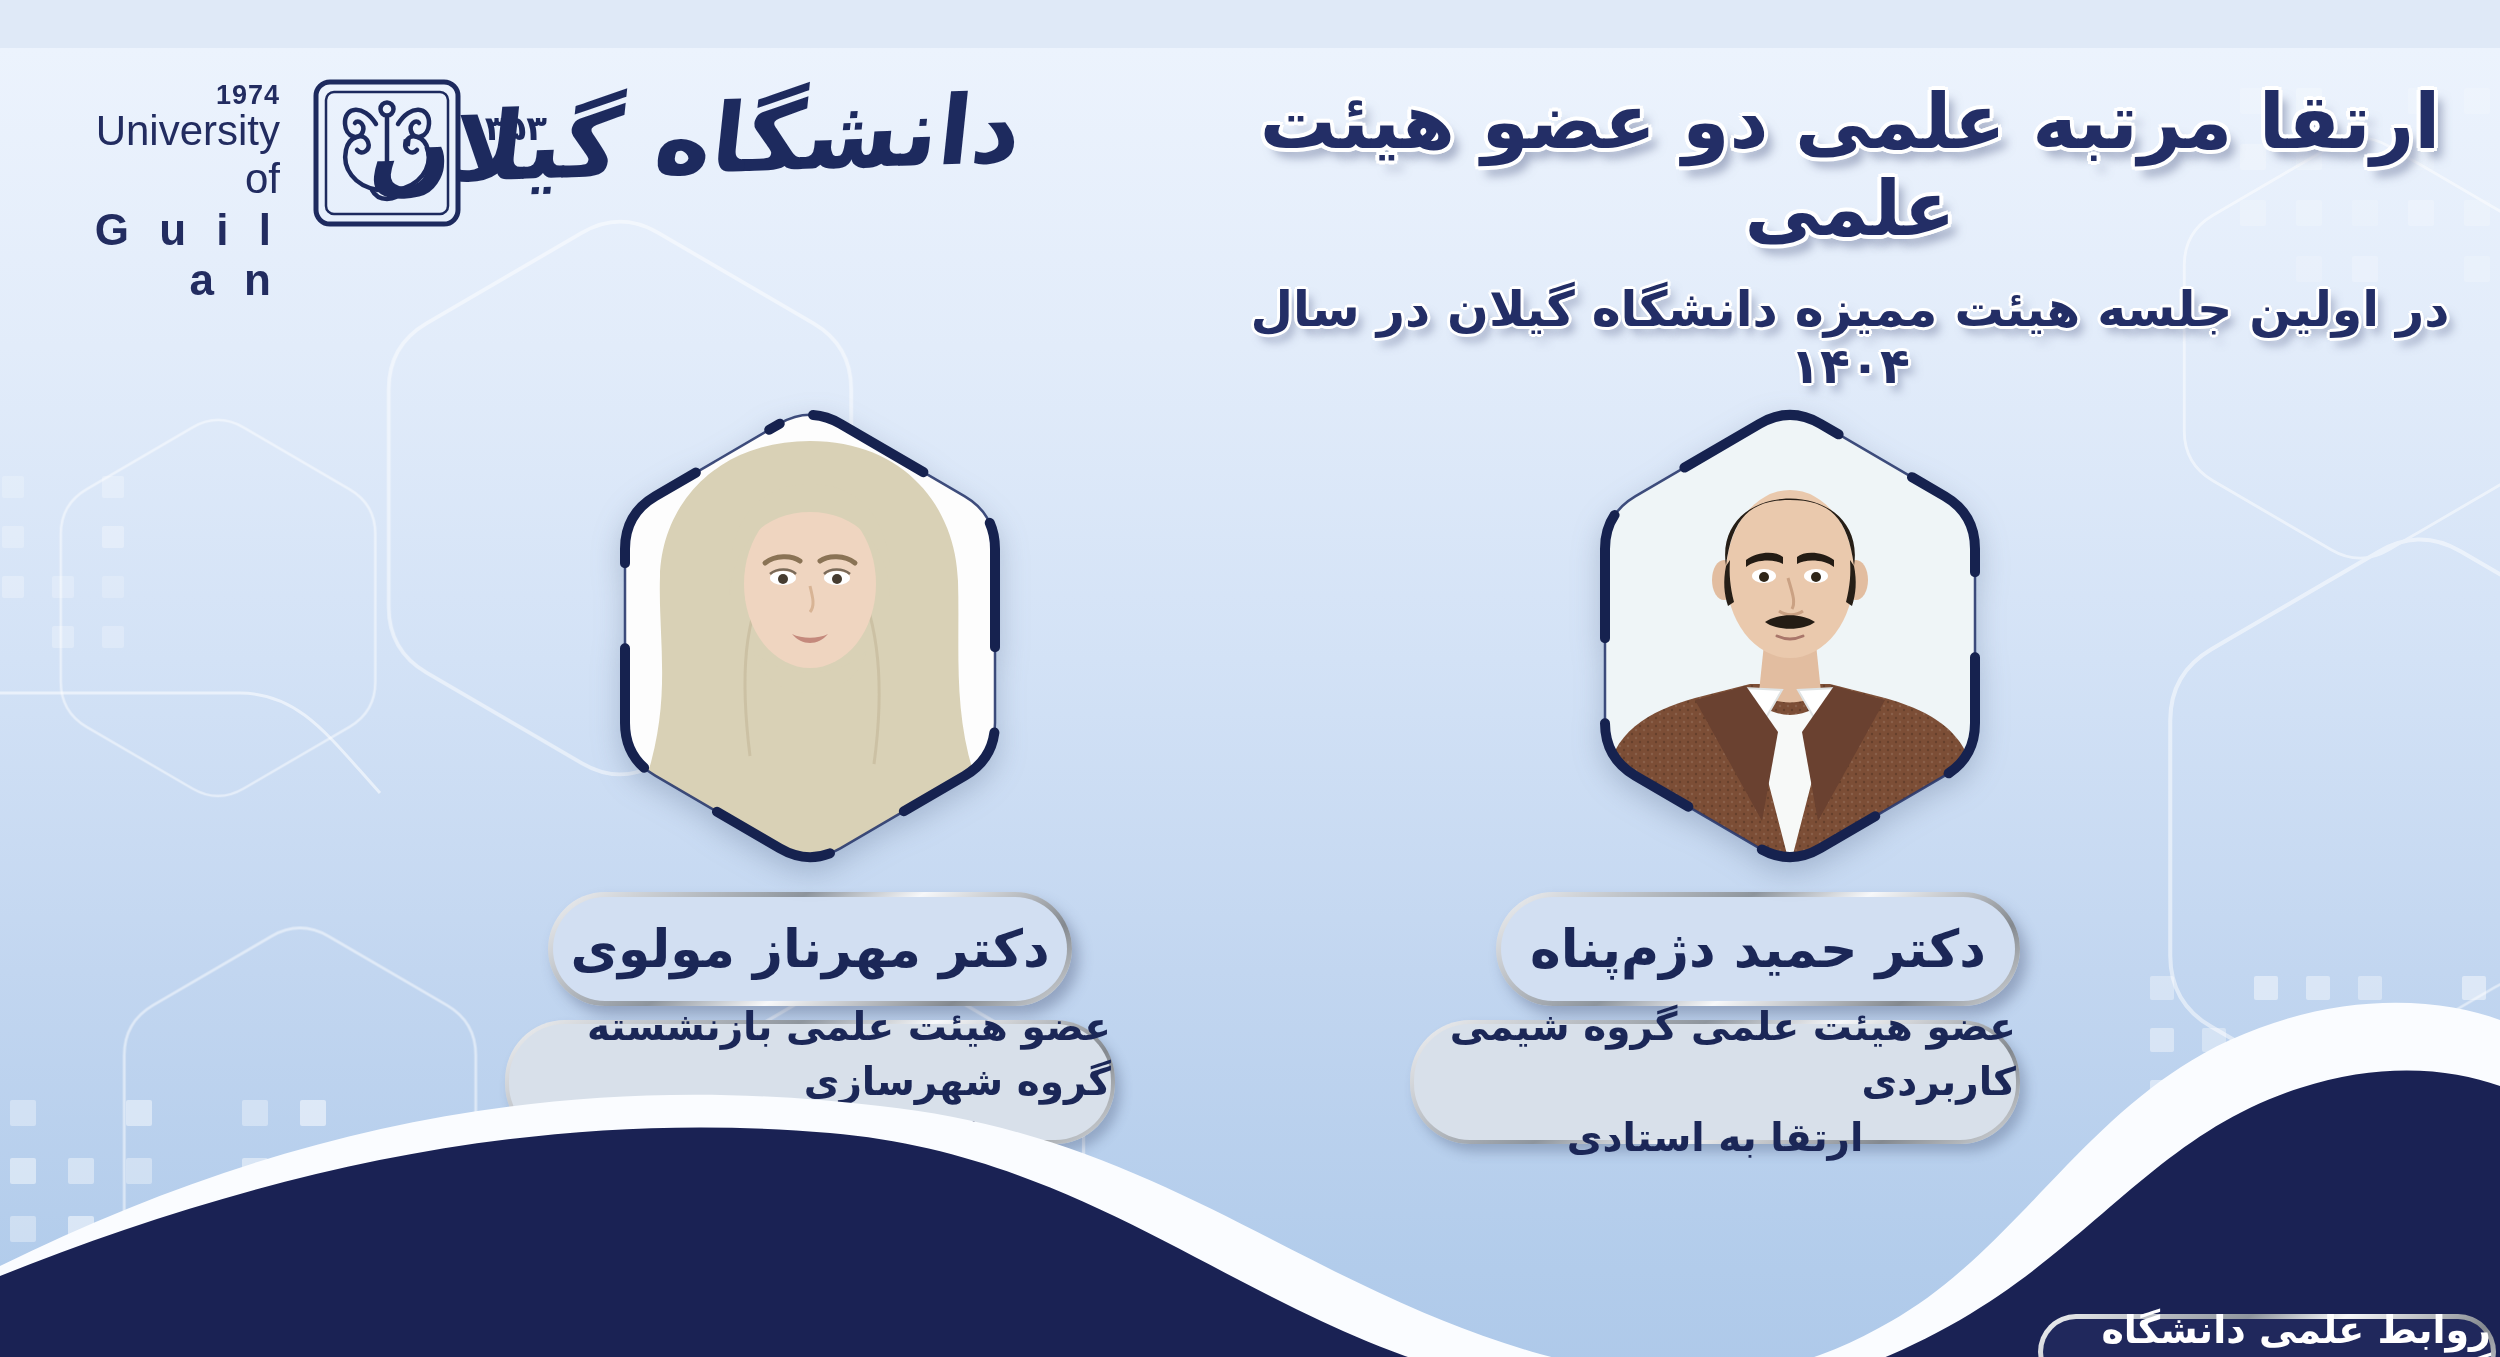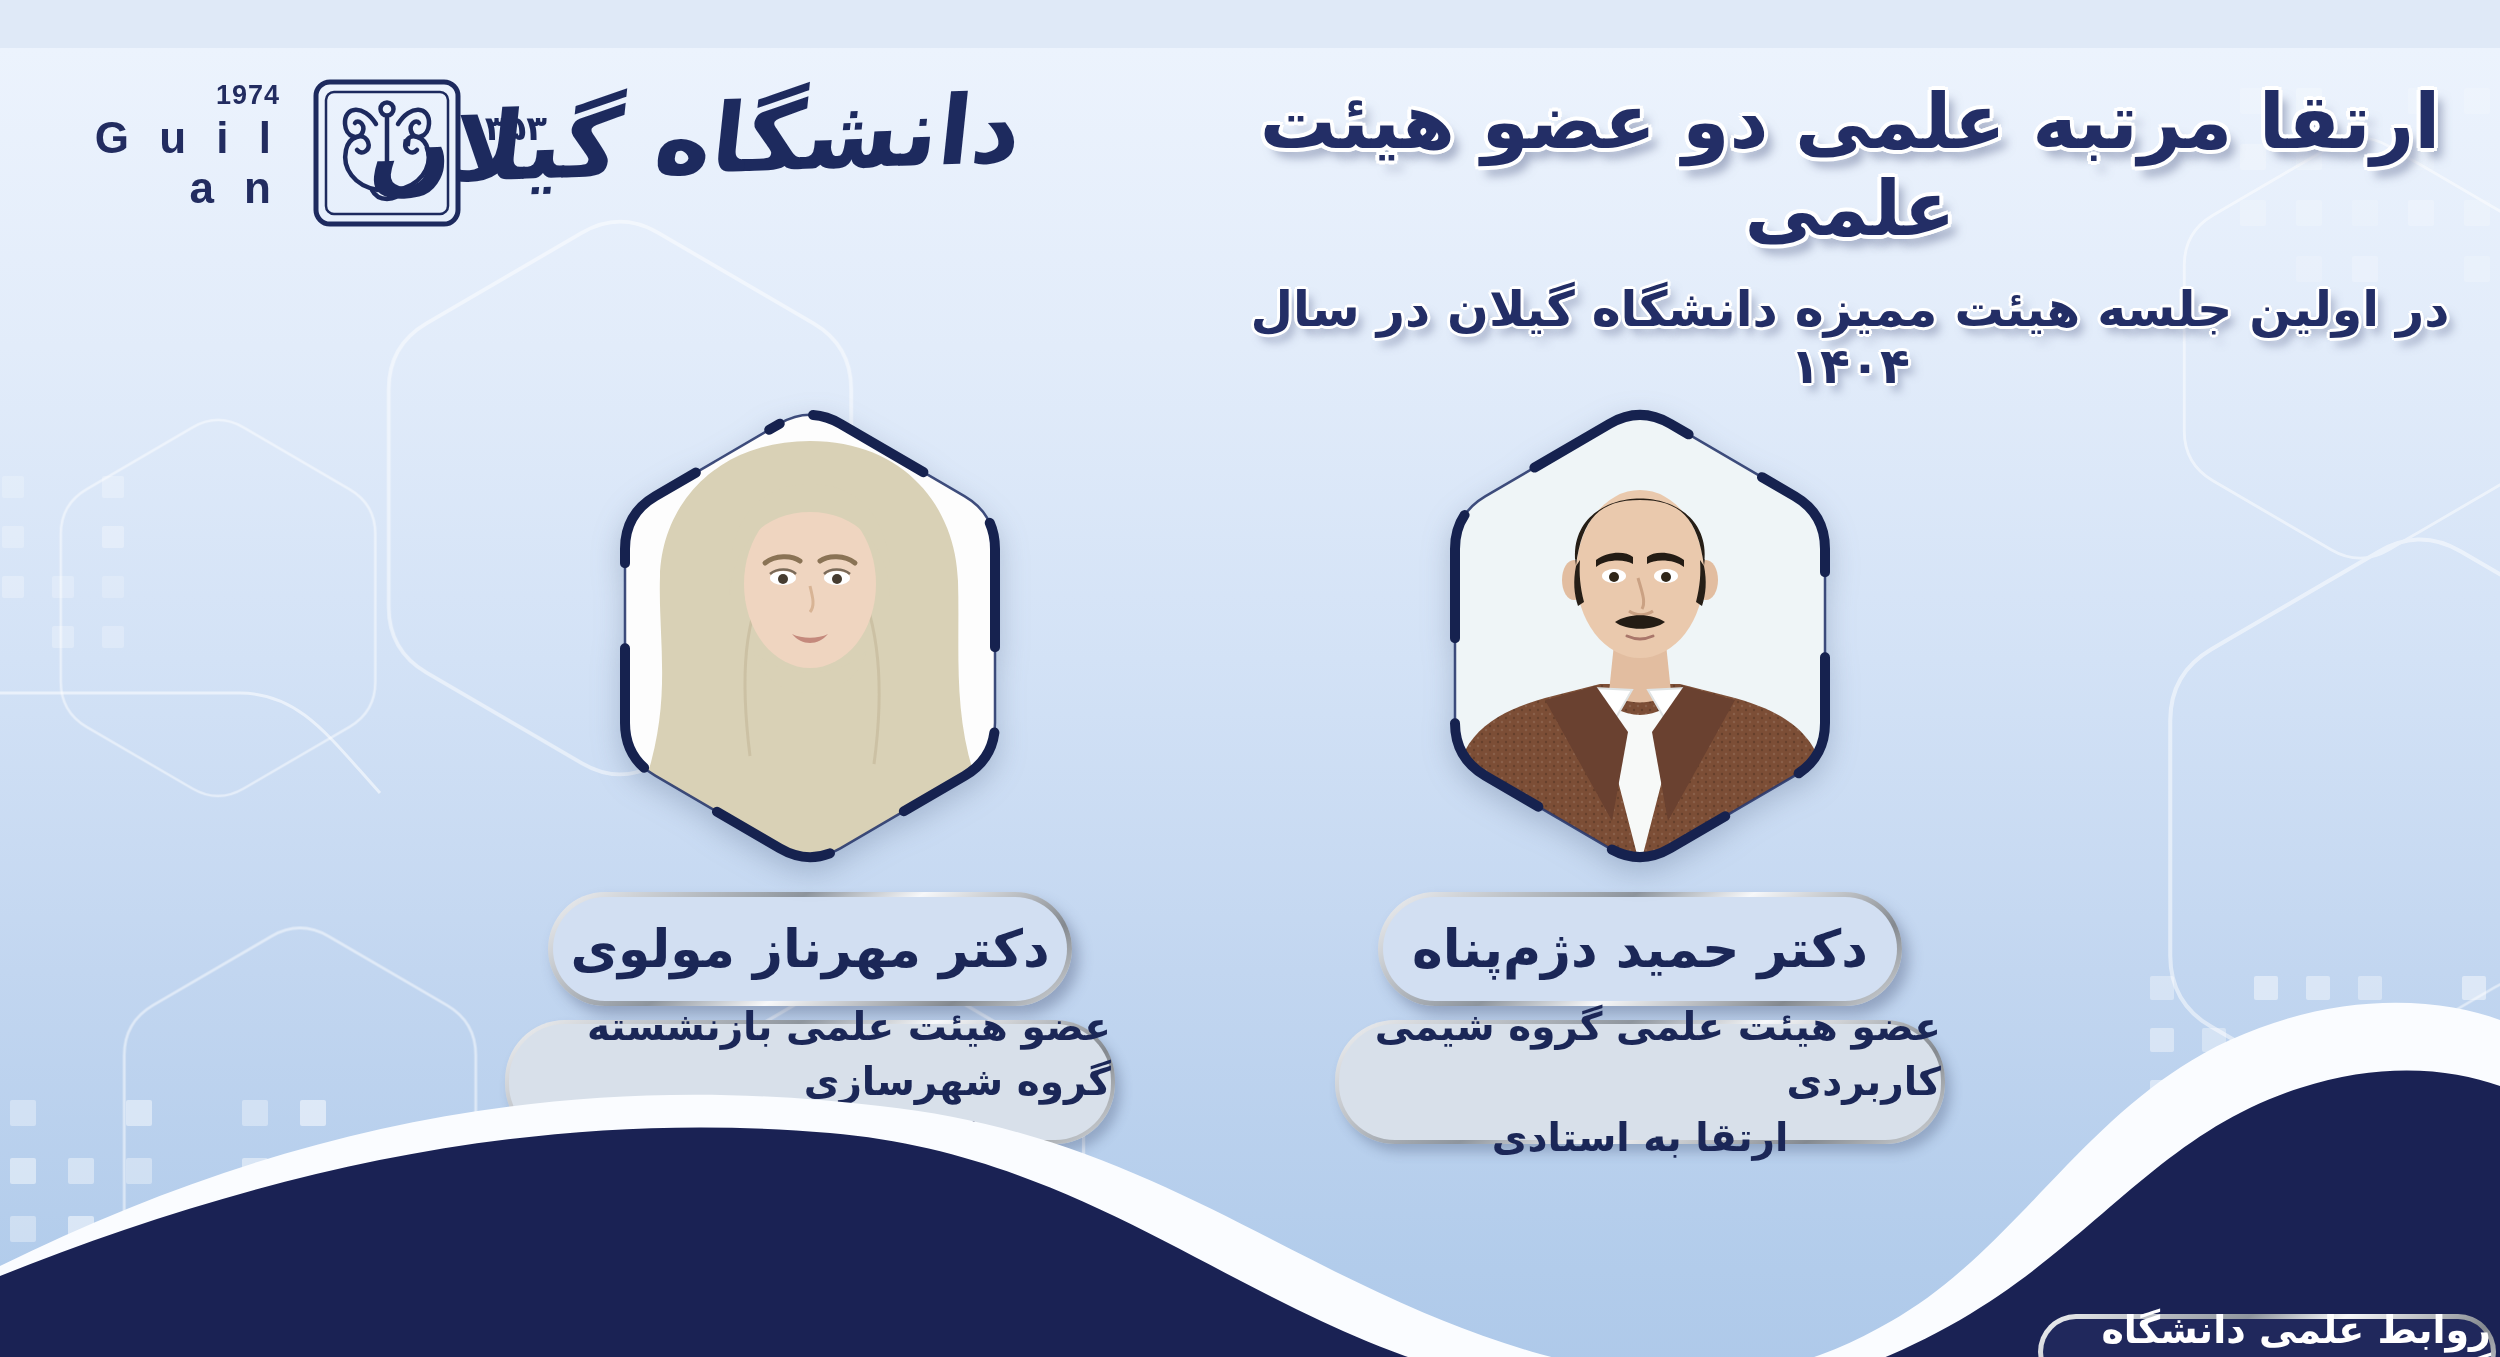--- a/index.html
+++ b/index.html
@@ -25,21 +25,21 @@
     text-shadow:-4px 0 0 #fff,4px 0 0 #fff,0 -4px 0 #fff,0 4px 0 #fff,
       -3px -3px 0 #fff,3px -3px 0 #fff,-3px 3px 0 #fff,3px 3px 0 #fff,
       8px 10px 10px rgba(110,120,155,.55);}
   .subheadline{font-size:49px;font-weight:bold;margin-top:28px;
     text-shadow:-3px 0 0 #fff,3px 0 0 #fff,0 -3px 0 #fff,0 3px 0 #fff,
       -2px -2px 0 #fff,2px -2px 0 #fff,-2px 2px 0 #fff,2px 2px 0 #fff,
       6px 8px 8px rgba(110,120,155,.5);}
   
   .card{position:absolute;top:338px;width:700px;display:flex;flex-direction:column;align-items:center;z-index:4;}
   .card-left{left:460px;}
-  .card-right{left:1290px;}
+  .card-right{left:1320px;align-items:flex-end;}
   .hexphoto{filter:drop-shadow(0 10px 14px rgba(70,85,120,.28));}
   .ring{border-radius:999px;background:linear-gradient(145deg,#f2f3f5 0%,#8e959d 38%,#f7f8fa 55%,#84898f 82%,#d7dadd 100%);
     box-shadow:7px 9px 14px rgba(60,72,105,.35);}
   .name-pill{margin-top:6px;width:514px;height:104px;padding:5px;}
   .name-inner{width:100%;height:100%;border-radius:999px;background:#d2dff2;
     display:flex;align-items:center;justify-content:center;
     font-size:52px;font-weight:bold;color:#1b2757;}
   .desc-box{margin-top:14px;width:602px;height:116px;padding:4px;border-radius:60px;
     box-shadow:6px 8px 12px rgba(60,72,105,.3);}
   .desc-inner{width:100%;height:100%;border-radius:56px;background:#d8e0ea;
@@ -135,20 +135,21 @@
         <rect x="52" y="528" width="22" height="22" rx="2" fill="#ffffff" opacity="0.24"></rect>
         <rect x="102" y="528" width="22" height="22" rx="2" fill="#ffffff" opacity="0.21"></rect>
         <rect x="52" y="578" width="22" height="22" rx="2" fill="#ffffff" opacity="0.27"></rect>
         <rect x="102" y="578" width="22" height="22" rx="2" fill="#ffffff" opacity="0.24"></rect>
       </g>
   </svg>
 
   <div class="logo">
     <div class="logo-en">
       <div class="logo-year-en">1974</div>
+      <div class="logo-name1">University of</div>
       <div class="logo-name2">G u i l a n</div>
     </div>
     <svg class="emblem" width="150" height="150" viewBox="0 0 150 150">
       <rect x="4" y="4" width="142" height="142" rx="14" fill="none" stroke="#1d2a5e" stroke-width="5"></rect>
       <rect x="14" y="14" width="122" height="122" rx="8" fill="none" stroke="#1d2a5e" stroke-width="2.5"></rect>
       <g stroke="#1d2a5e" fill="none" stroke-width="4.5" stroke-linecap="round">
         <line x1="75" y1="40" x2="75" y2="112"></line>
         <circle cx="75" cy="31" r="6.5"></circle>
         <path d="M66,112 C42,108 30,90 34,72 C37,58 52,54 56,64 C59,72 50,78 45,72"></path>
         <path d="M64,46 C52,26 32,28 33,46 C34,60 48,63 51,53 C53,46 46,41 43,45"></path>

